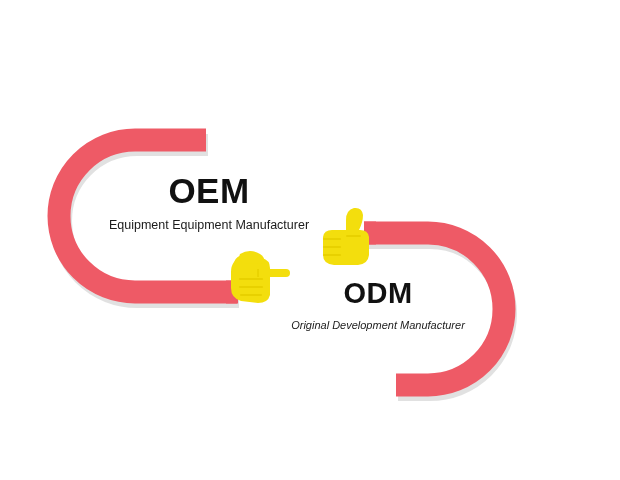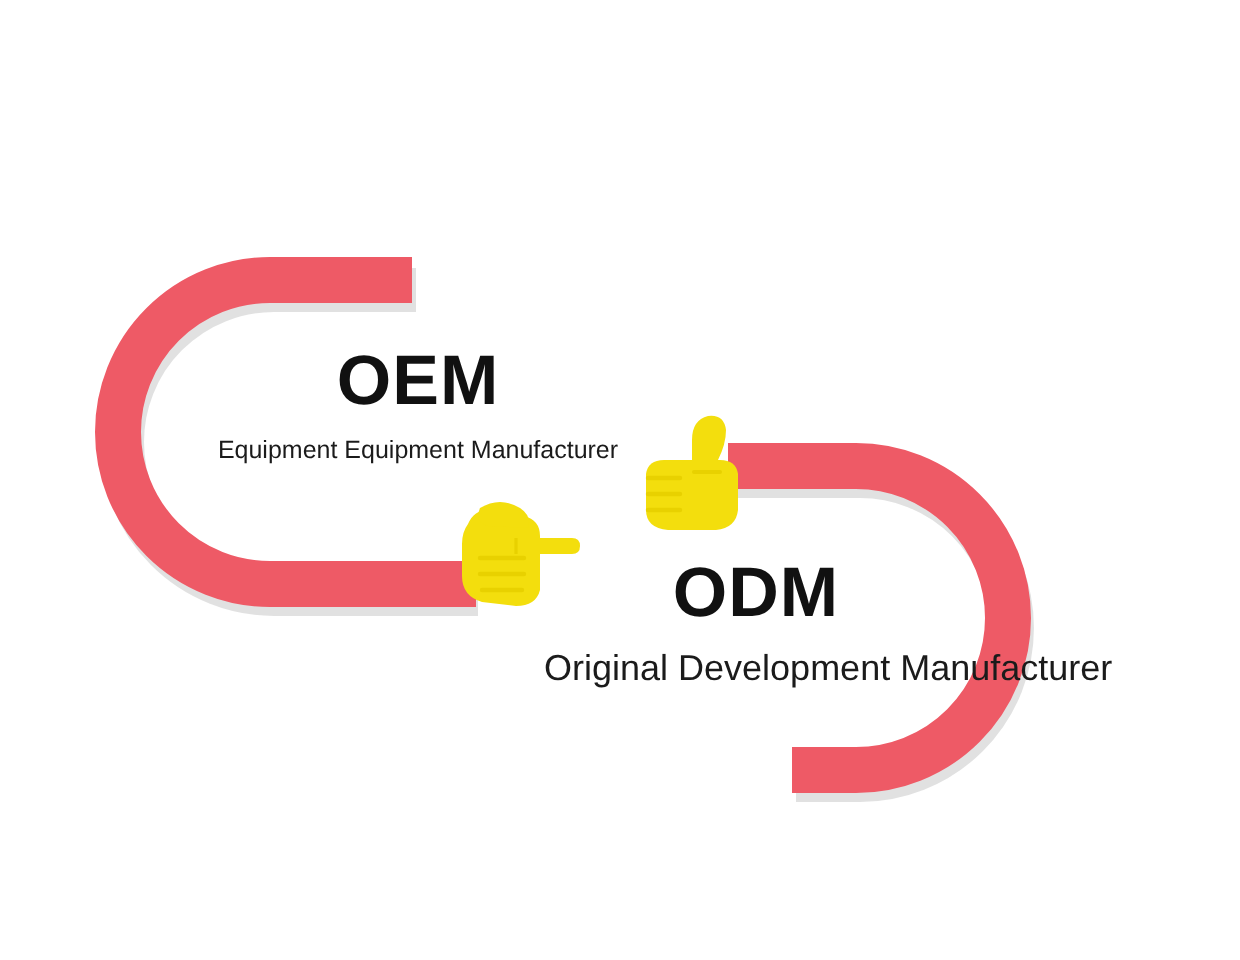--- a/index.html
+++ b/index.html
@@ -63,22 +63,22 @@
     width: 210px;
   }
   #oem-group .label-title { font-size: 35px; }
   #oem-group .label-sub { font-size: 12.5px; margin-top: 11px; }
 
   #odm-group {
     left: 272px;
     top: 263px;
     width: 212px;
   }
-  #odm-group .label-title { font-size: 35px; }
-  #odm-group .label-sub { font-size: 18px; margin-top: 11px; }
+  #odm-group .label-title { font-size: 29px; }
+  #odm-group .label-sub { font-size: 11px; margin-top: 11px; font-style: italic; }
 
   
   .hand-icon {
     position: absolute;
   }
   #point-hand {
     left: 228px;
     top: 232px;
     width: 64px;
     height: 58px;

